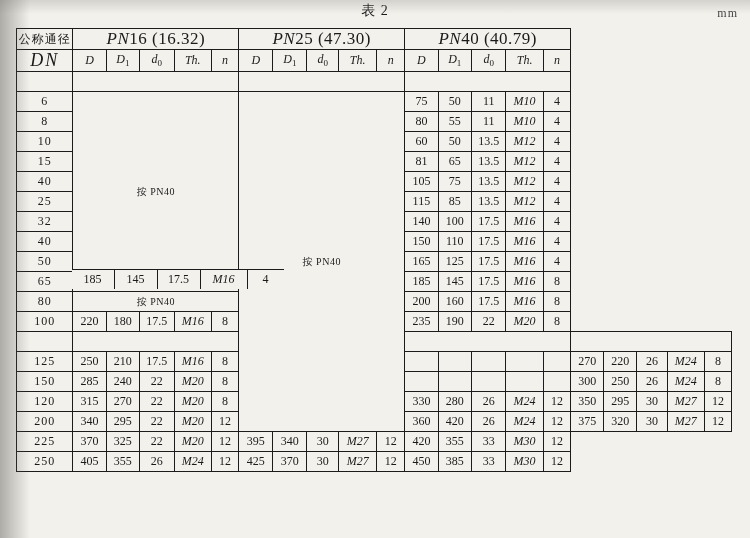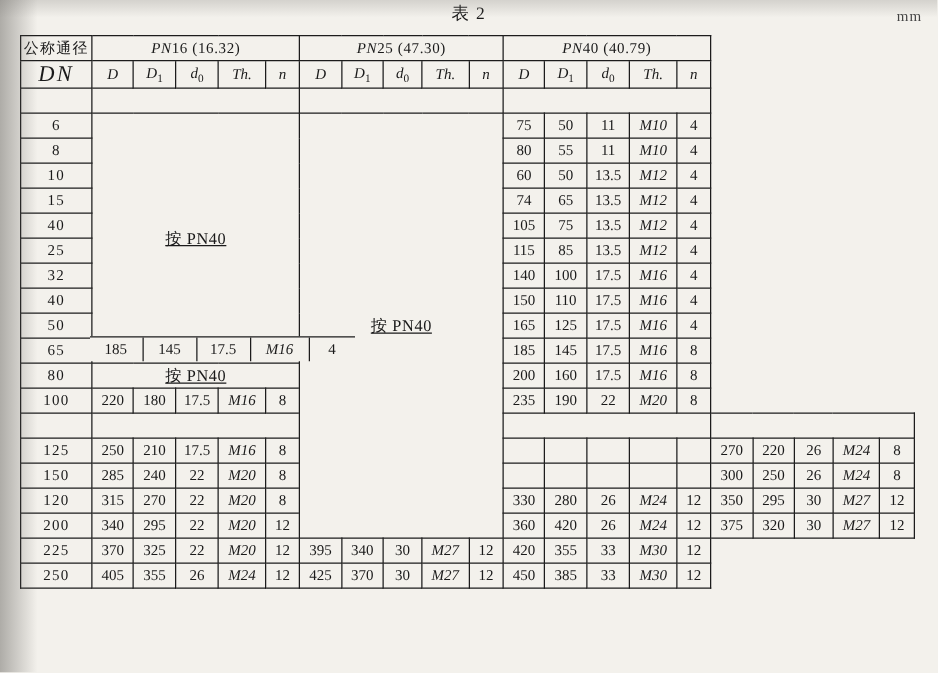--- a/index.html
+++ b/index.html
@@ -37,32 +37,32 @@
     font-size:12px;
   }
   table.main td, table.main th{
     border:1px solid #1c1c1c;
     text-align:center;
     vertical-align:middle;
     padding:0;
     height:19px;
     font-weight:normal;
   }
-  .grp-head{height:28px;font-size:12px;letter-spacing:0.5px;}
+  .grp-head{height:28px;font-size:17px;letter-spacing:0.5px;}
   .sub-head{height:26px;}
   .dn-head{width:74px;font-size:12px;letter-spacing:1px;}
   .dn-head2{height:26px;font-size:18px;letter-spacing:2px;font-style:italic;}
   .col{width:42px;}
   .col-th{width:46px;margin-top:11px;}
   .col-n{width:36px;}
   .ital{font-style:italic;}
   .sub{font-size:9px;vertical-align:sub;}
   .num{font-size:12px;}
   .dn{font-size:12px;letter-spacing:1px;}
-  .span-note{font-size:13px;letter-spacing:0.5px;text-decoration:underline;}
+  .span-note{font-size:10px;letter-spacing:0.5px;}
   .spacer-row td{height:9px;border-left:1px solid #1c1c1c;border-right:1px solid #1c1c1c;border-top:none;border-bottom:none;}
   
   .open{border:none;border-left:1px solid #1c1c1c;border-right:1px solid #1c1c1c;}
 </style>
 </head>
 <body>
 
 <div class="page-shade"></div>
 <div class="page-shade-top"></div>
 
@@ -142,21 +142,21 @@
       <td class="dn">10</td>
       <td class="col num">60</td>
       <td class="col num">50</td>
       <td class="col num">13.5</td>
       <td class="col-th num ital">M12</td>
       <td class="col-n num">4</td>
     </tr>
 
     <tr>
       <td class="dn">15</td>
-      <td class="col num">74</td>
+      <td class="col num">81</td>
       <td class="col num">65</td>
       <td class="col num">13.5</td>
       <td class="col-th num ital">M12</td>
       <td class="col-n num">4</td>
     </tr>
 
     <tr>
       <td class="dn">40</td>
       <td class="col num">105</td>
       <td class="col num">75</td>

